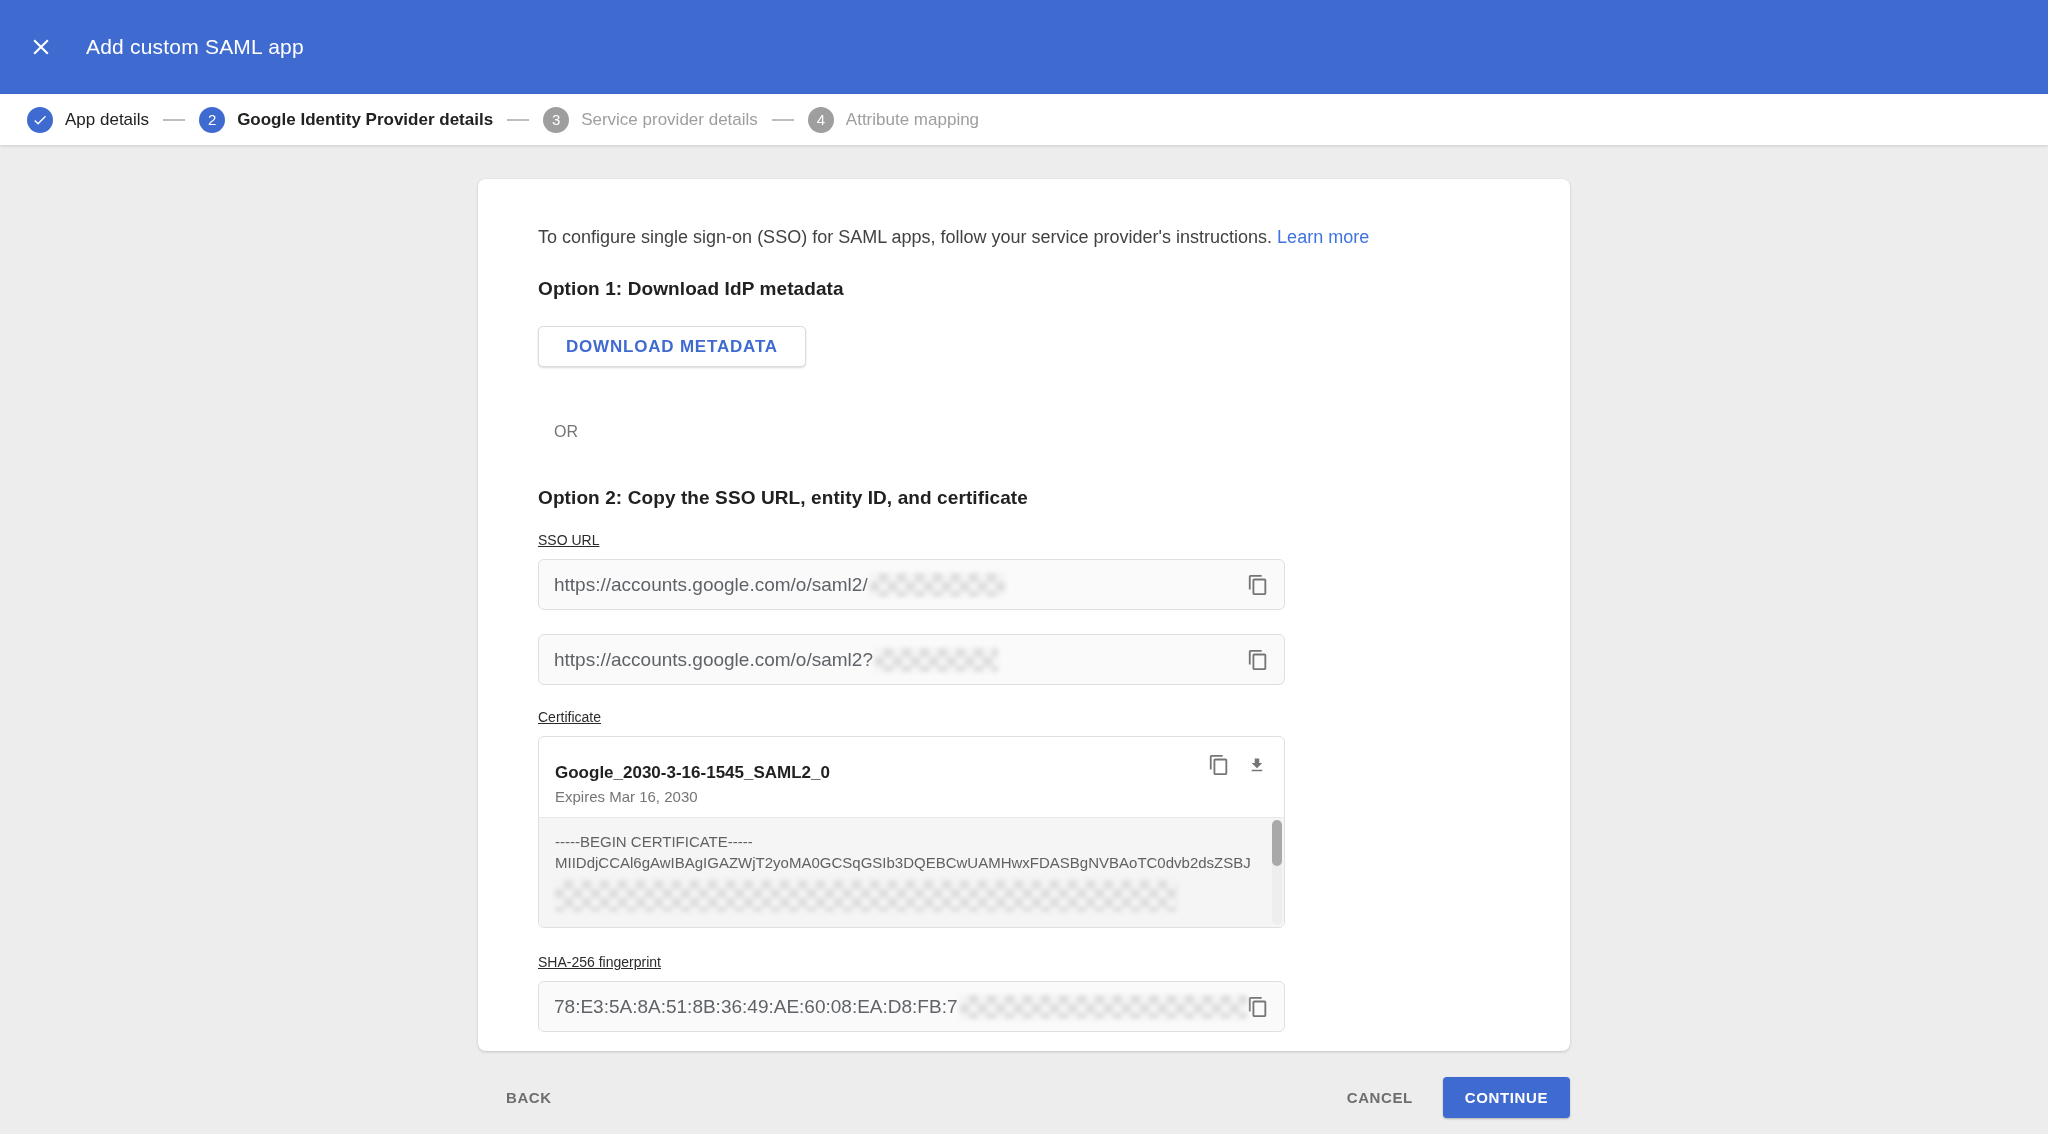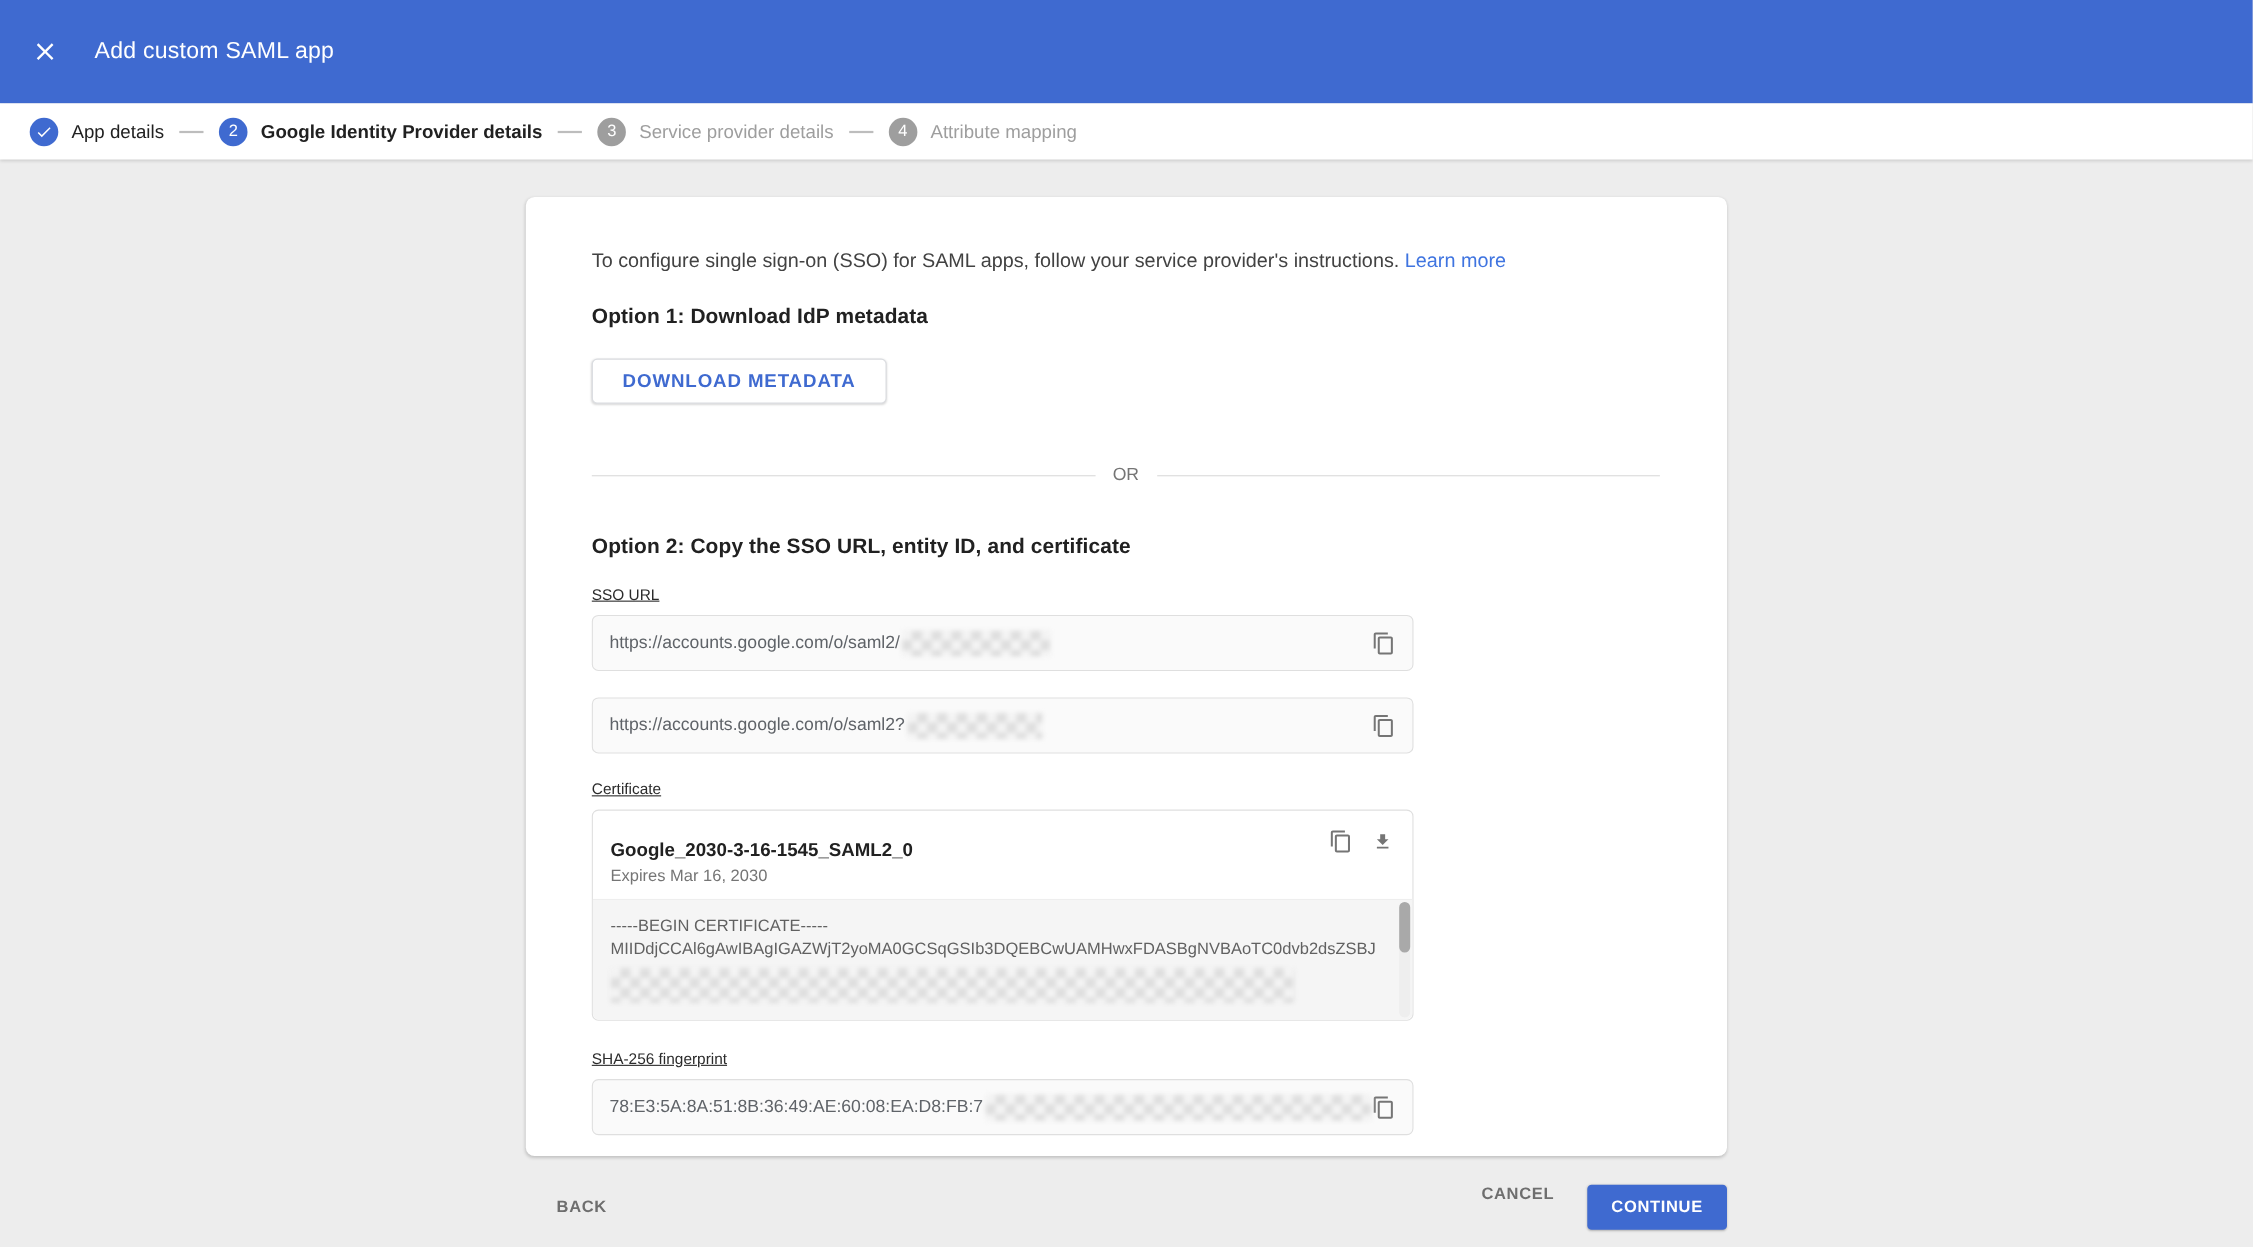--- a/index.html
+++ b/index.html
@@ -57,35 +57,35 @@
   .opt-heading { font-size:19px; font-weight:700; color:#212121; margin-bottom:26px; letter-spacing:.1px; }
 
   .dl-btn {
     height:41px; padding:0 27px; margin-bottom:56px;
     background:#fff; border:1px solid #dadce0; border-radius:5px;
     box-shadow:0 1px 2px rgba(0,0,0,.15);
     color:#3f6ad0; font-family:inherit; font-size:17px; font-weight:700; letter-spacing:.8px;
     cursor:pointer;
   }
 
-  .or-row { width:971px; display:flex; align-items:center; margin-bottom:46px; }
+  .or-row { width:971px; display:flex; margin-bottom:46px;flex-direction:column; }
   .or-line { flex:1; height:1px; background:#dadada; }
   .or-txt { padding:0 16px; color:#757575; font-size:16px; }
 
   .fgroup { width:747px; }
   .mt24 { margin-top:24px; }
   .mt26 { margin-top:26px; }
   .flabel { font-size:14px; color:#2b2b2b; margin-bottom:11px;text-decoration:underline; }
   .fbox {
     height:51px; background:#fafafa;
     border:1px solid #dfdfdf; border-radius:6px;
     display:flex; align-items:center; padding:0 15px;
     cursor:text;
   }
-  .fval { font-size:16px; color:#5f6368; white-space:nowrap; }
+  .fval { font-size:19px; color:#5f6368; white-space:nowrap; }
 
   .redact {
     height:24px; border-radius:2px; margin-left:2px;
     background-color:#ebebeb;
     background-image:
       linear-gradient(45deg,#dedede 25%,transparent 25%,transparent 75%,#dedede 75%),
       linear-gradient(45deg,#dedede 25%,#f3f3f3 25%,#f3f3f3 75%,#dedede 75%);
     background-size:18px 18px;
     background-position:0 0, 9px 9px;
     filter:blur(2px);
@@ -117,21 +117,21 @@
   
   .footer-row {
     position:absolute; left:478px; top:952px; width:1092px;
     display:flex; align-items:center;
   }
   .txt-btn {
     background:none; border:none; cursor:pointer;
     font-family:inherit; font-size:15px; font-weight:700; letter-spacing:.6px; color:#6e6e6e;
   }
   .back { margin-left:28px; }
-  .foot-right { margin-left:auto; display:flex; align-items:flex-start; gap:30px; }
+  .foot-right { margin-left:auto; display:flex; align-items:center; gap:30px; }
   .primary-btn {
     background:#3f6ad0; color:#fff; border:none; border-radius:4px;
     padding:12px 22px; font-family:inherit; font-size:15px; font-weight:700; letter-spacing:.6px;
     box-shadow:0 1px 2px rgba(0,0,0,.25); cursor:pointer;
   }
   svg { display:block; }
 </style>
 </head>
 <body>
 

